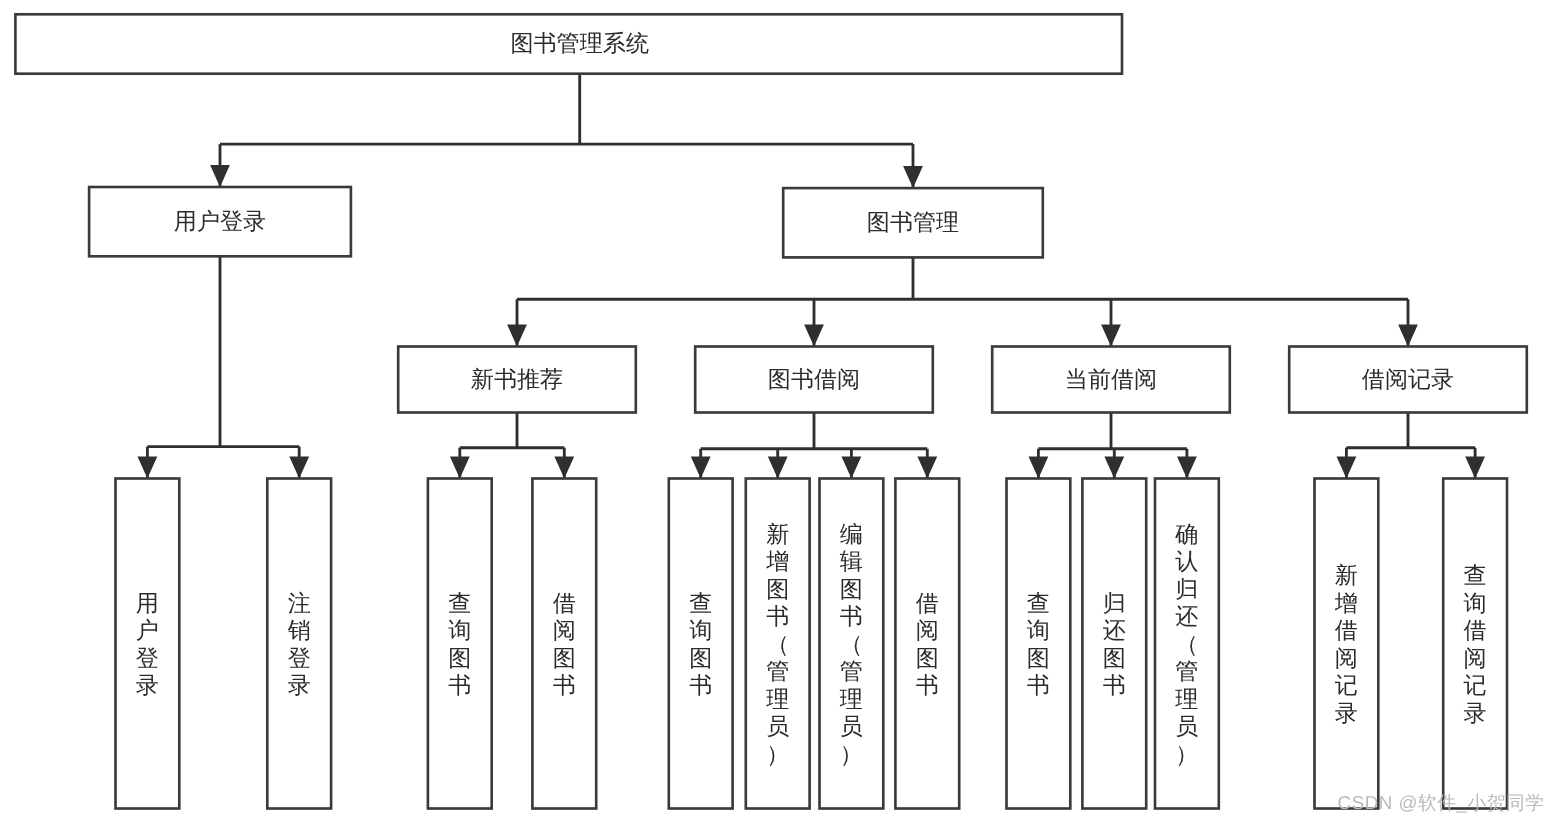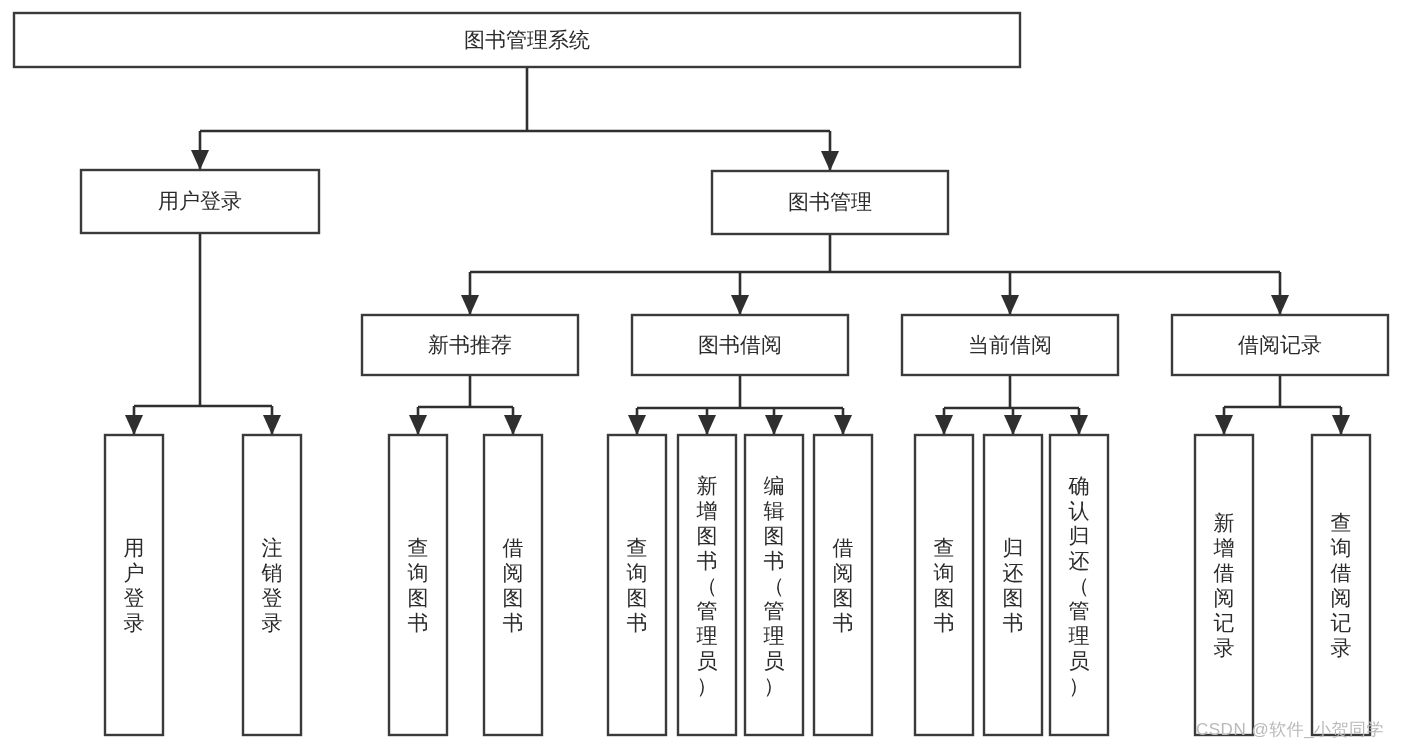--- a/index.html
+++ b/index.html
@@ -59,20 +59,21 @@
     white-space: pre;
   }
   .watermark {
     position: absolute;
     font-family: "Liberation Sans", "DejaVu Sans", sans-serif;
     font-size: 17px;
     color: #b9b9b9;
     letter-spacing: 0.5px;
     white-space: nowrap;
     user-select: none;
+    margin-left: 20px;
   }
 </style>
 </head>
 <body>
 
 <div id="diagram-root">
   <svg id="tree-svg" viewBox="0 0 1405 747" xmlns="http://www.w3.org/2000/svg">
     <g id="connector-layer">
         <line x1="527" y1="67" x2="527" y2="131" class="connector"></line>
         <line x1="200" y1="131" x2="830" y2="131" class="connector"></line>

